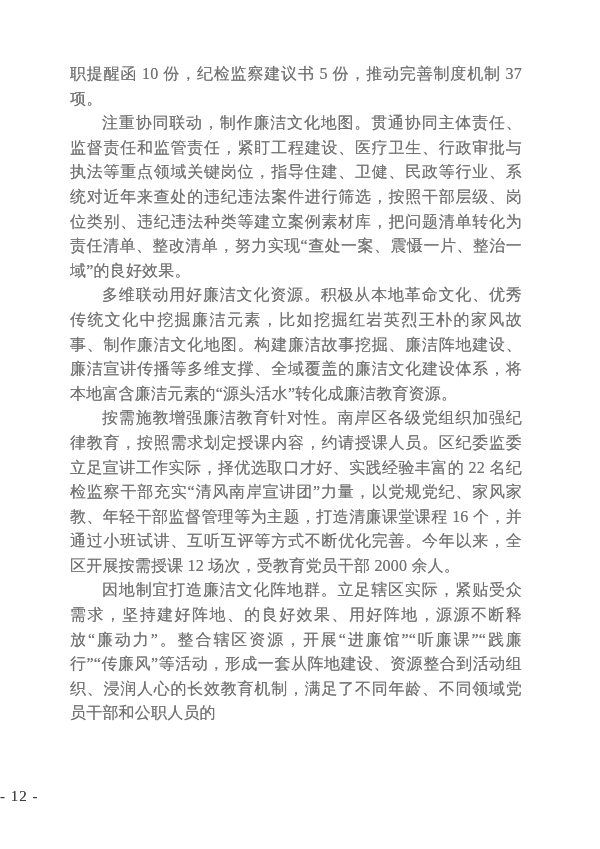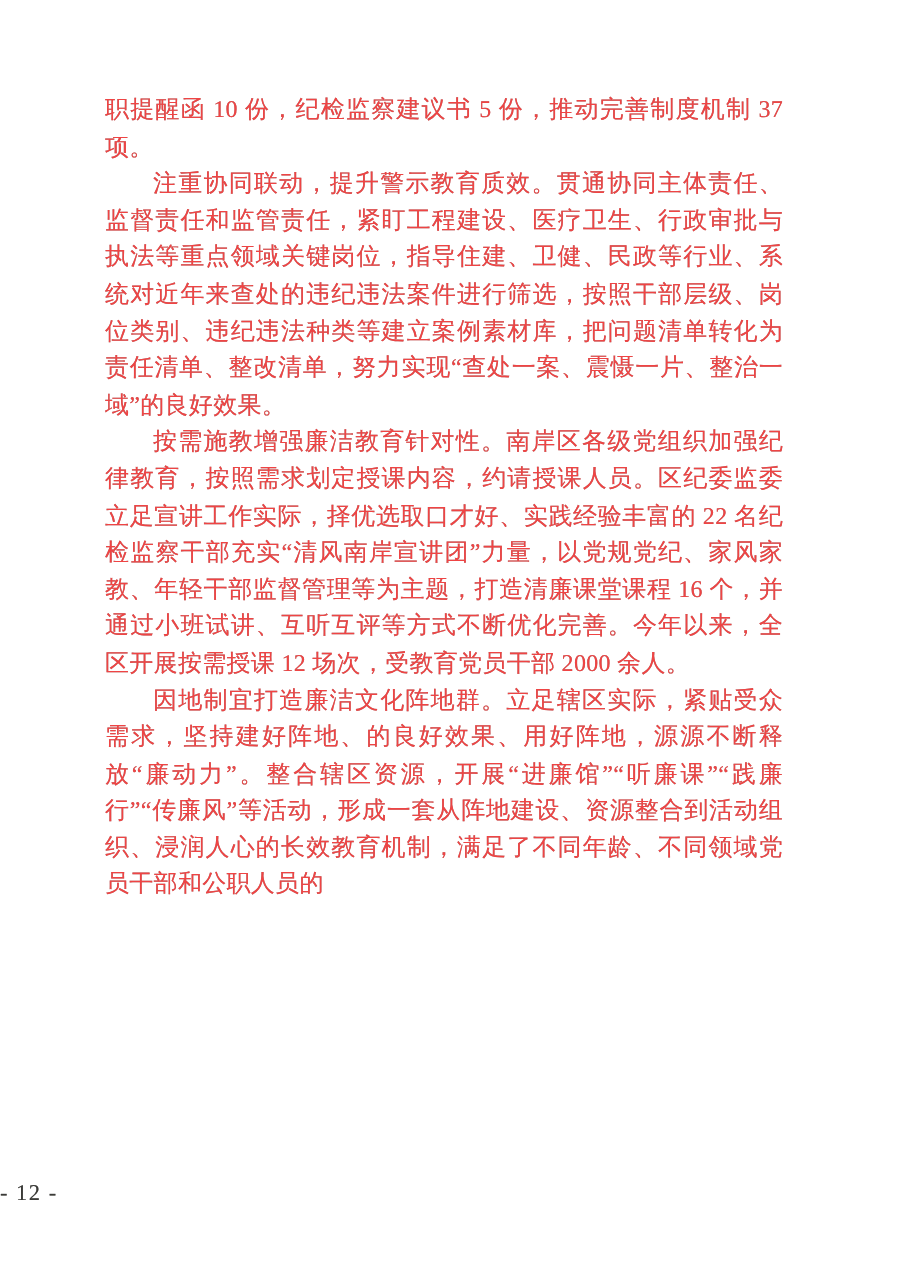--- a/index.html
+++ b/index.html
@@ -13,21 +13,21 @@
     height: 849px;
     background: #ffffff;
     overflow: hidden;
     font-family: "Liberation Serif", "DejaVu Serif", serif;
   }
   .text-block {
     position: absolute;
     left: 70px;
     right: 78px;
     top: 62px;
-    color: #ef4444;
+    color: #737373;
     font-size: 16px;
     line-height: 24.6px;
     text-align: justify;
     text-justify: inter-character;
     letter-spacing: 0.2px;
     text-shadow: 0 0 0.4px rgba(60,60,58,0.55);
   }
   .text-block p {
     margin: 0;
     padding: 0;
@@ -46,20 +46,21 @@
     text-shadow: 0 0 0.4px rgba(60,60,58,0.55);
   }
 </style>
 </head>
 <body>
 
 <div class="page">
 
   <div class="text-block">
     <p>职提醒函 10 份，纪检监察建议书 5 份，推动完善制度机制 37 项。</p>
-    <p class="indent">注重协同联动，提升警示教育质效。贯通协同主体责任、监督责任和监管责任，紧盯工程建设、医疗卫生、行政审批与执法等重点领域关键岗位，指导住建、卫健、民政等行业、系统对近年来查处的违纪违法案件进行筛选，按照干部层级、岗位类别、违纪违法种类等建立案例素材库，把问题清单转化为责任清单、整改清单，努力实现“查处一案、震慑一片、整治一域”的良好效果。</p>
+    <p class="indent">注重协同联动，制作廉洁文化地图。贯通协同主体责任、监督责任和监管责任，紧盯工程建设、医疗卫生、行政审批与执法等重点领域关键岗位，指导住建、卫健、民政等行业、系统对近年来查处的违纪违法案件进行筛选，按照干部层级、岗位类别、违纪违法种类等建立案例素材库，把问题清单转化为责任清单、整改清单，努力实现“查处一案、震慑一片、整治一域”的良好效果。</p>
+    <p class="indent">多维联动用好廉洁文化资源。积极从本地革命文化、优秀传统文化中挖掘廉洁元素，比如挖掘红岩英烈王朴的家风故事、制作廉洁文化地图。构建廉洁故事挖掘、廉洁阵地建设、廉洁宣讲传播等多维支撑、全域覆盖的廉洁文化建设体系，将本地富含廉洁元素的“源头活水”转化成廉洁教育资源。</p>
     <p class="indent">按需施教增强廉洁教育针对性。南岸区各级党组织加强纪律教育，按照需求划定授课内容，约请授课人员。区纪委监委立足宣讲工作实际，择优选取口才好、实践经验丰富的 22 名纪检监察干部充实“清风南岸宣讲团”力量，以党规党纪、家风家教、年轻干部监督管理等为主题，打造清廉课堂课程 16 个，并通过小班试讲、互听互评等方式不断优化完善。今年以来，全区开展按需授课 12 场次，受教育党员干部 2000 余人。</p>
     <p class="indent">因地制宜打造廉洁文化阵地群。立足辖区实际，紧贴受众需求，坚持建好阵地、的良好效果、用好阵地，源源不断释放“廉动力”。整合辖区资源，开展“进廉馆”“听廉课”“践廉行”“传廉风”等活动，形成一套从阵地建设、资源整合到活动组织、浸润人心的长效教育机制，满足了不同年龄、不同领域党员干部和公职人员的</p>
   </div>
 
   <div class="page-number">- 12 -</div>
 
 </div>
 
 </body></html>

